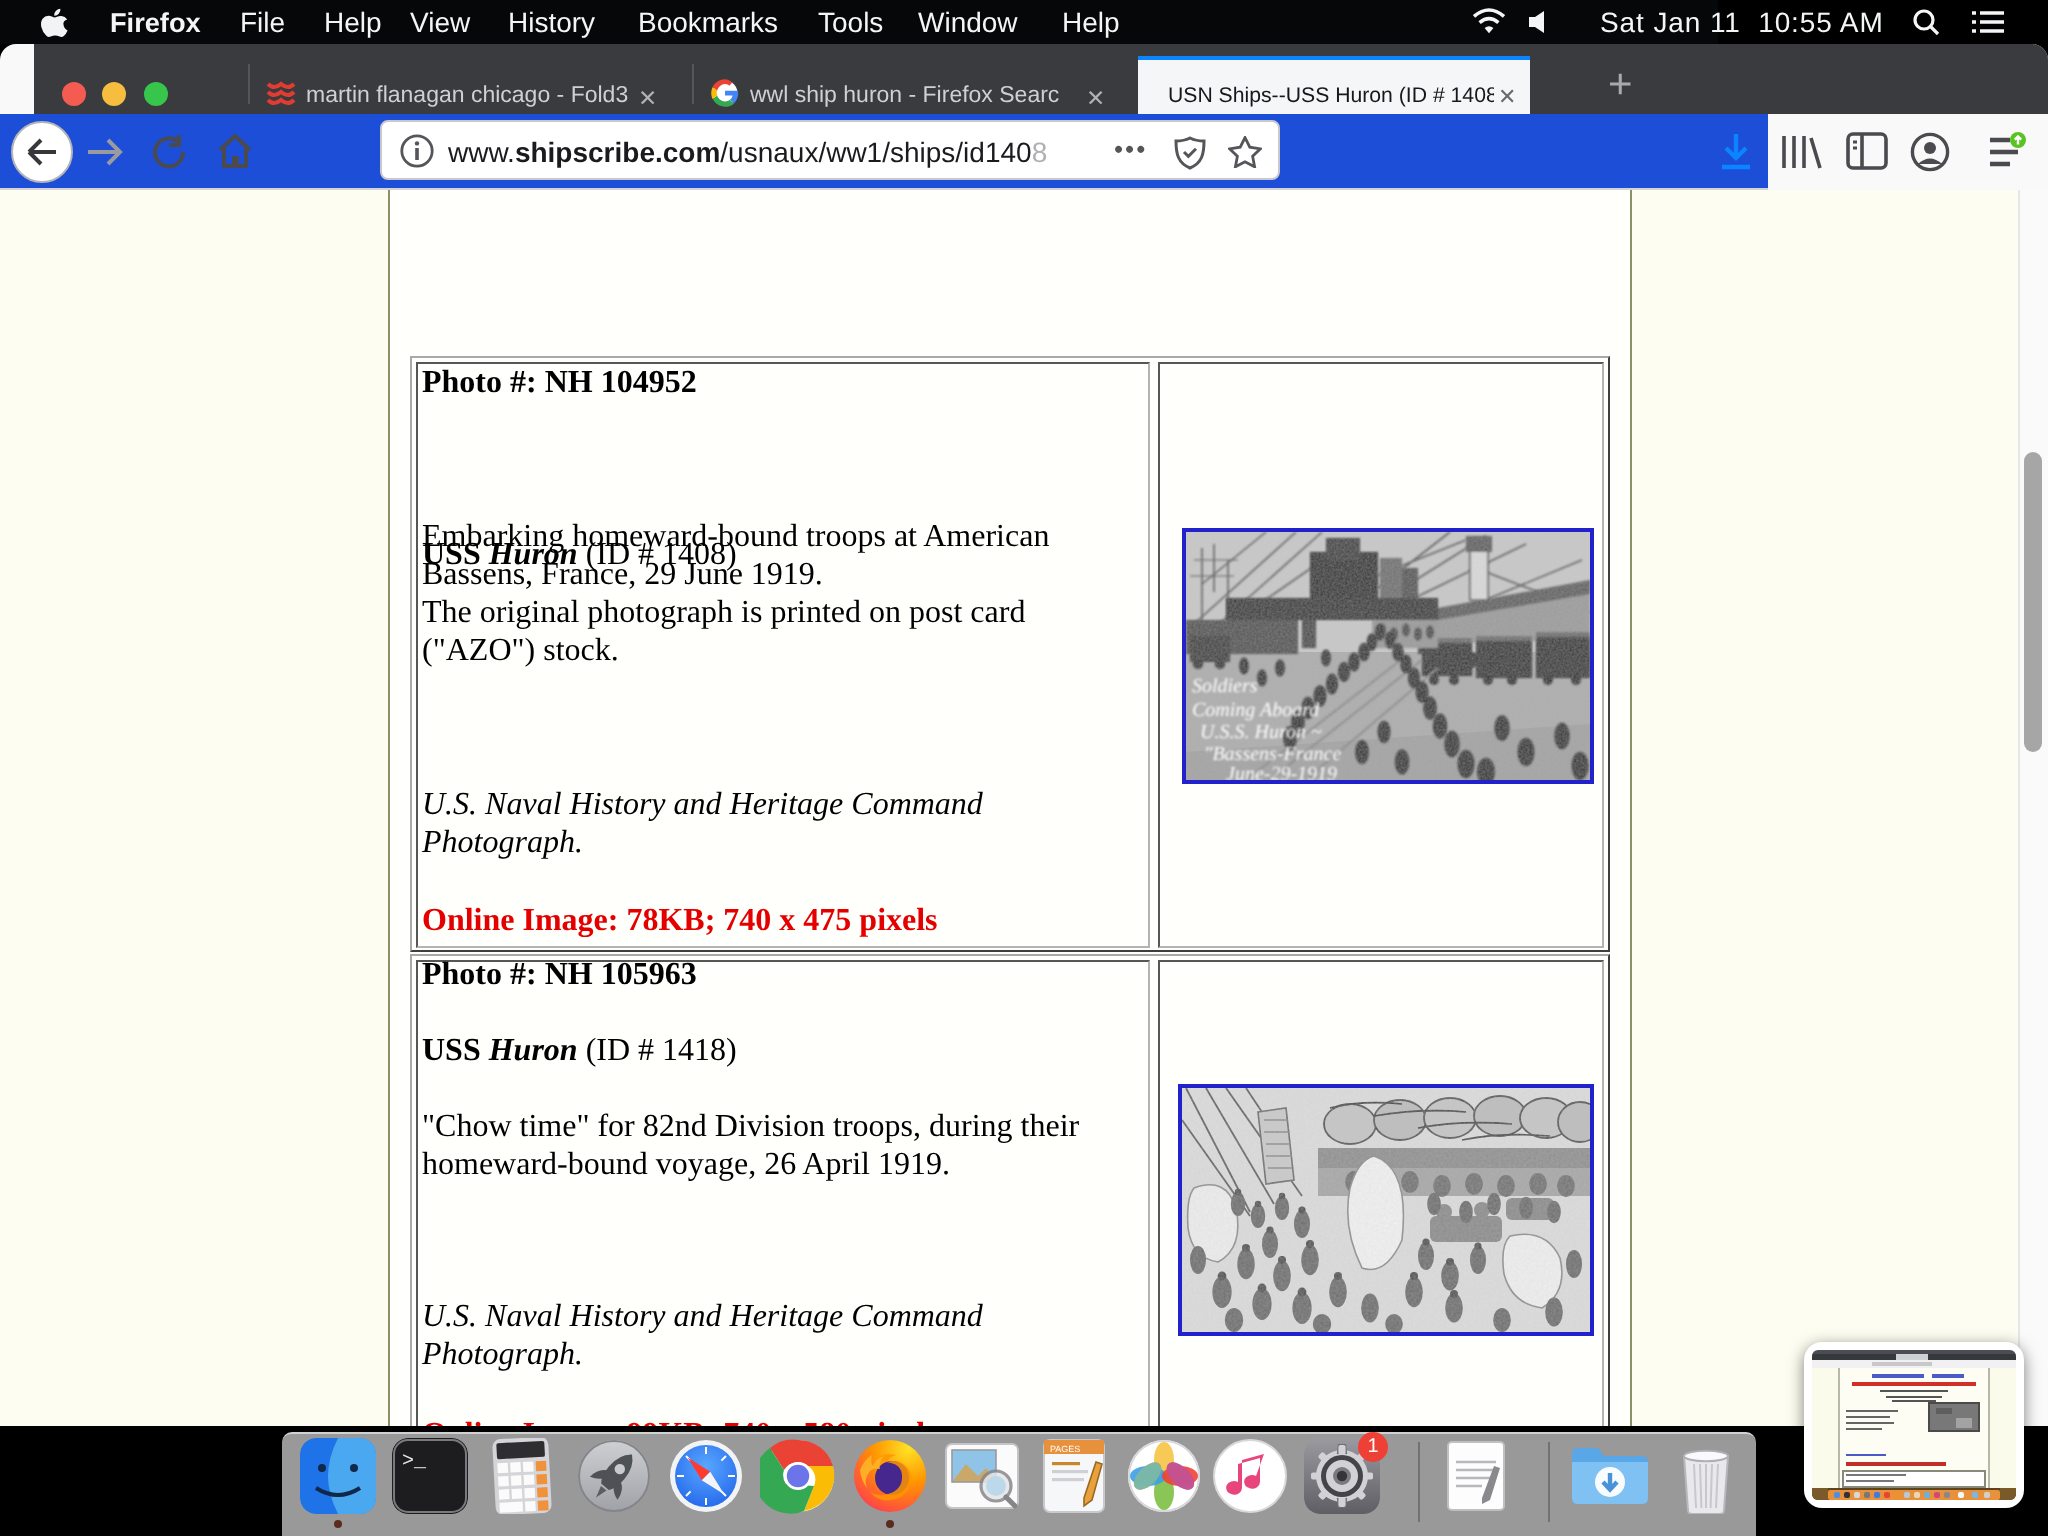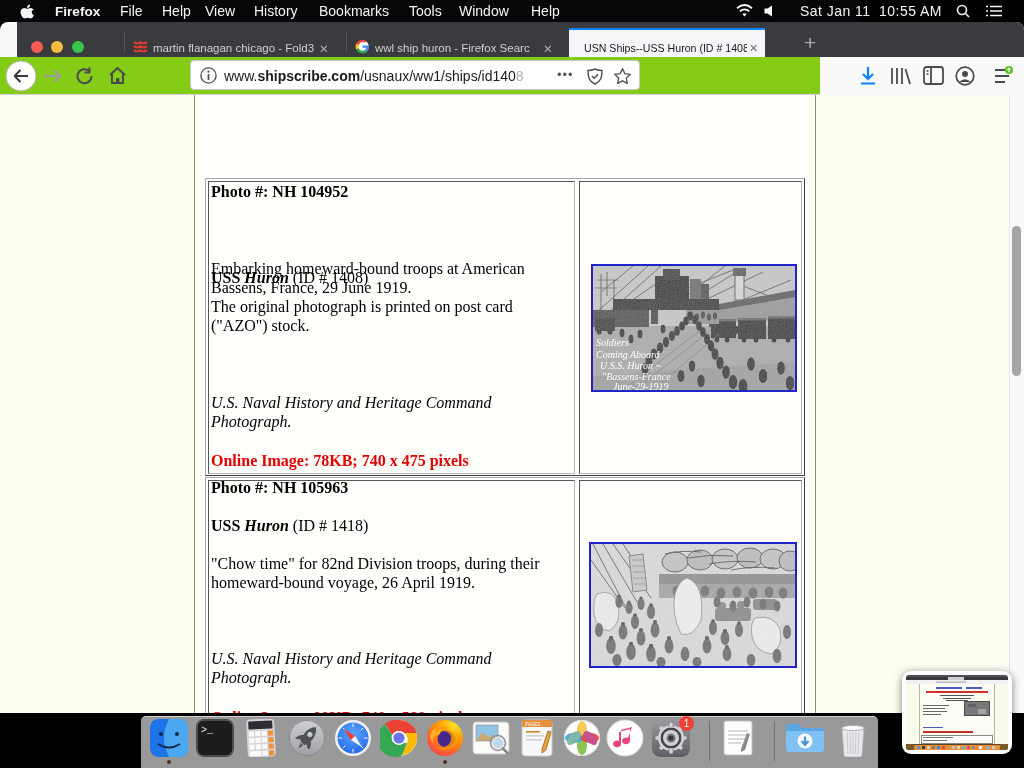--- a/index.html
+++ b/index.html
@@ -8,21 +8,21 @@
 #menubar{position:absolute;left:0;top:0;width:859px;height:22px;background:#060708;color:#f4f5f6;font-size:14px;}
 #menubar .mi{position:absolute;top:3px;white-space:nowrap;}
 
 #win{position:absolute;left:0;top:22px;width:1024px;height:691px;background:#f9f9fa;border-radius:8px 8px 0 0;overflow:hidden;}
 #tabbar{position:absolute;left:17px;top:0;width:1024px;height:35px;background:#3a3b3f;}
 .tl{position:absolute;top:19px;width:12px;height:12px;border-radius:50%;}
 .tab{position:absolute;top:6px;height:29px;color:#cfd0d3;font-size:11.5px;}
 .tabsep{position:absolute;top:10px;width:1px;height:20px;background:#55565a;}
 #activetab{position:absolute;left:552px;top:6px;width:196px;height:29px;background:#f5f6f7;border-top:2px solid #0a84ff;color:#16181b;font-size:10.6px;overflow:hidden;}
 
-#toolbar{position:absolute;left:0;top:35px;width:820px;height:38px;background:#84cc16;border-bottom:1px solid #d4d4d8;padding-left:35px;}
+#toolbar{position:absolute;left:0;top:35px;width:884px;height:38px;background:#1d4ed8;border-bottom:1px solid #d4d4d8;padding-left:35px;}
 .tbicon{position:absolute;color:#4a4a4f;}
 #urlbar{position:absolute;left:190px;top:3px;width:450px;height:30px;background:#fff;border:1px solid #c8c8cc;border-radius:4px;}
 #searchbar{position:absolute;left:650px;top:3px;width:145px;height:30px;background:#fff;border:1px solid #c8c8cc;border-radius:4px;color:#7e7e83;font-size:13px;}
 
 #content{position:absolute;left:0;top:73px;width:1024px;height:618px;background:#fdfdf1;overflow:hidden;}
 #midcol{position:absolute;left:194px;top:0;width:622px;height:618px;background:#fffffb;border-left:1.5px solid #8b9164;border-right:1.5px solid #8b9164;}
 #scrolltrack{position:absolute;left:1009px;top:0;width:15px;height:618px;background:#fafafa;border-left:1px solid #e6e6e6;}
 #scrollthumb{position:absolute;left:1012px;top:131px;width:9px;height:150px;background:#a6a6a6;border-radius:5px;}
 .serif{font-family:"Liberation Serif",serif;font-size:16px;color:#000;line-height:19px;}
 .red{color:#e50000;font-weight:bold;}

